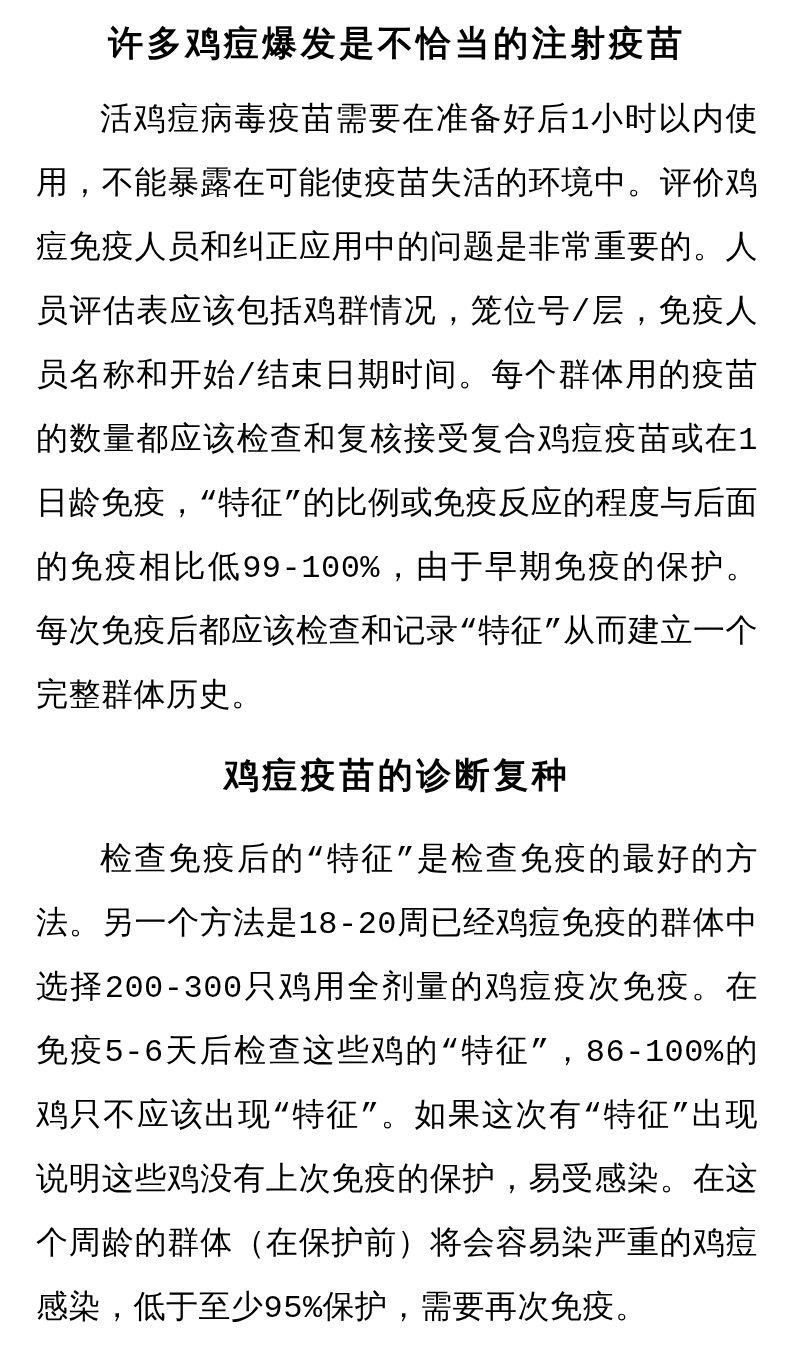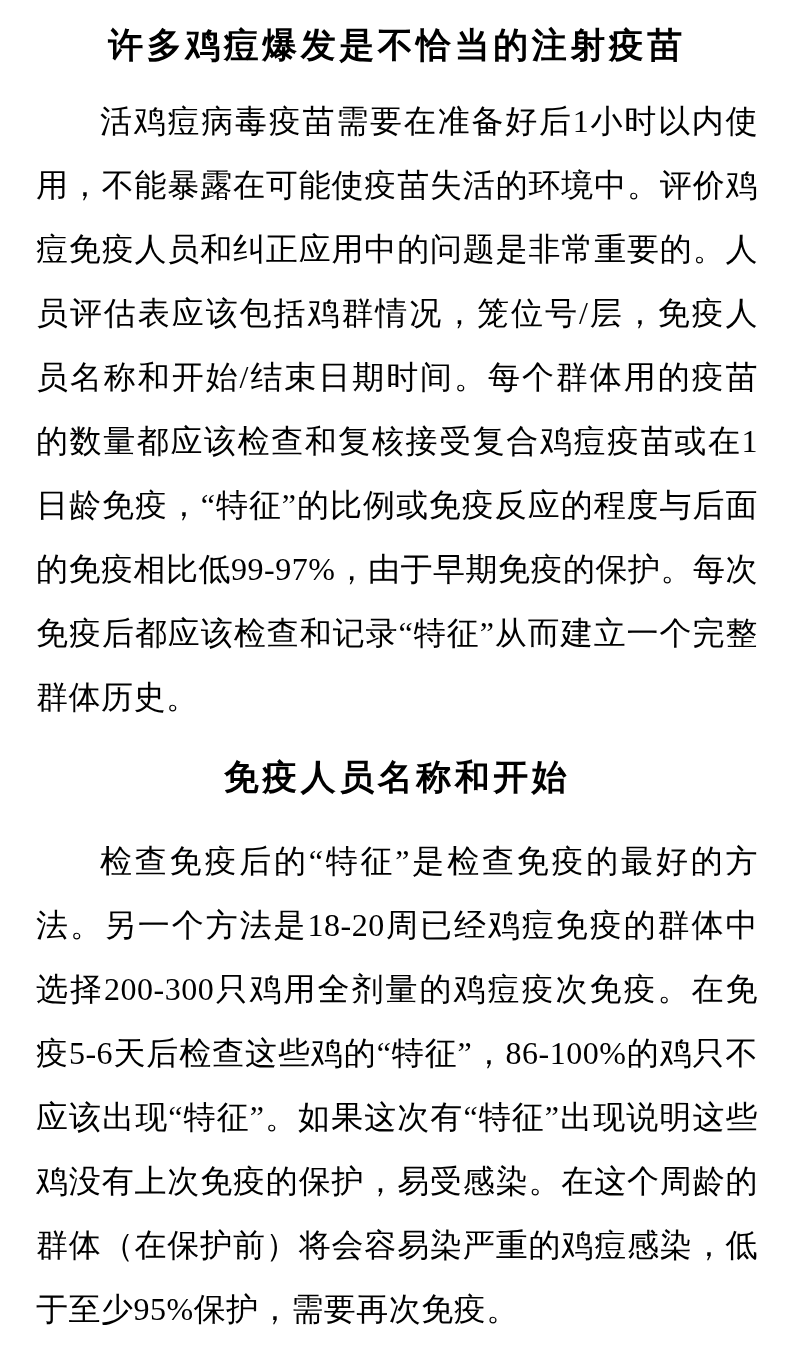--- a/index.html
+++ b/index.html
@@ -13,21 +13,21 @@
   }
   .page {
     position: relative;
     width: 810px;
     height: 1348px;
     box-sizing: border-box;
     margin: 0;
     padding: 21px 52px 0 36px;
     background: var(--bg-color);
     color: var(--text-color);
-    font-family: Liberation Serif, serif;
+    font-family: Liberation Mono, monospace;
     overflow: hidden;
     -webkit-font-smoothing: antialiased;
   }
   .doc-heading {
     margin: 0;
     font-size: 35px;
     line-height: 50px;
     font-weight: bold;
     text-align: center;
     letter-spacing: 3.5px;
@@ -49,18 +49,18 @@
   .doc-para.second {
     margin-top: 25px;
   }
 </style>
 </head>
 <body>
 
 <div class="page">
   <h1 class="doc-heading first">许多鸡痘爆发是不恰当的注射疫苗</h1>
 
-  <p class="doc-para first">活鸡痘病毒疫苗需要在准备好后1小时以内使用，不能暴露在可能使疫苗失活的环境中。评价鸡痘免疫人员和纠正应用中的问题是非常重要的。人员评估表应该包括鸡群情况，笼位号/层，免疫人员名称和开始/结束日期时间。每个群体用的疫苗的数量都应该检查和复核接受复合鸡痘疫苗或在1日龄免疫，“特征”的比例或免疫反应的程度与后面的免疫相比低99-97%，由于早期免疫的保护。每次免疫后都应该检查和记录“特征”从而建立一个完整群体历史。</p>
+  <p class="doc-para first">活鸡痘病毒疫苗需要在准备好后1小时以内使用，不能暴露在可能使疫苗失活的环境中。评价鸡痘免疫人员和纠正应用中的问题是非常重要的。人员评估表应该包括鸡群情况，笼位号/层，免疫人员名称和开始/结束日期时间。每个群体用的疫苗的数量都应该检查和复核接受复合鸡痘疫苗或在1日龄免疫，“特征”的比例或免疫反应的程度与后面的免疫相比低99-100%，由于早期免疫的保护。每次免疫后都应该检查和记录“特征”从而建立一个完整群体历史。</p>
 
-  <h2 class="doc-heading second">免疫人员名称和开始</h2>
+  <h2 class="doc-heading second">鸡痘疫苗的诊断复种</h2>
 
   <p class="doc-para second">检查免疫后的“特征”是检查免疫的最好的方法。另一个方法是18-20周已经鸡痘免疫的群体中选择200-300只鸡用全剂量的鸡痘疫次免疫。在免疫5-6天后检查这些鸡的“特征”，86-100%的鸡只不应该出现“特征”。如果这次有“特征”出现说明这些鸡没有上次免疫的保护，易受感染。在这个周龄的群体（在保护前）将会容易染严重的鸡痘感染，低于至少95%保护，需要再次免疫。</p>
 </div>
 
 </body></html>

